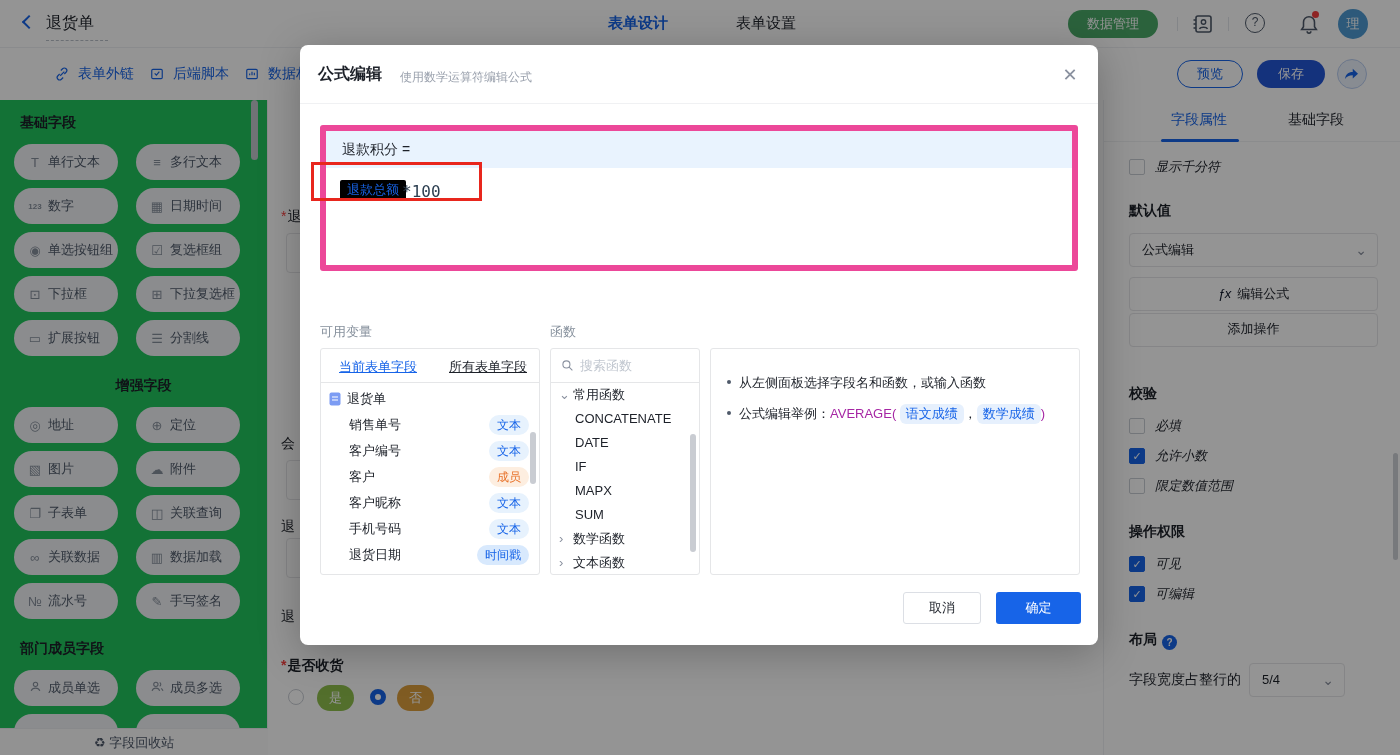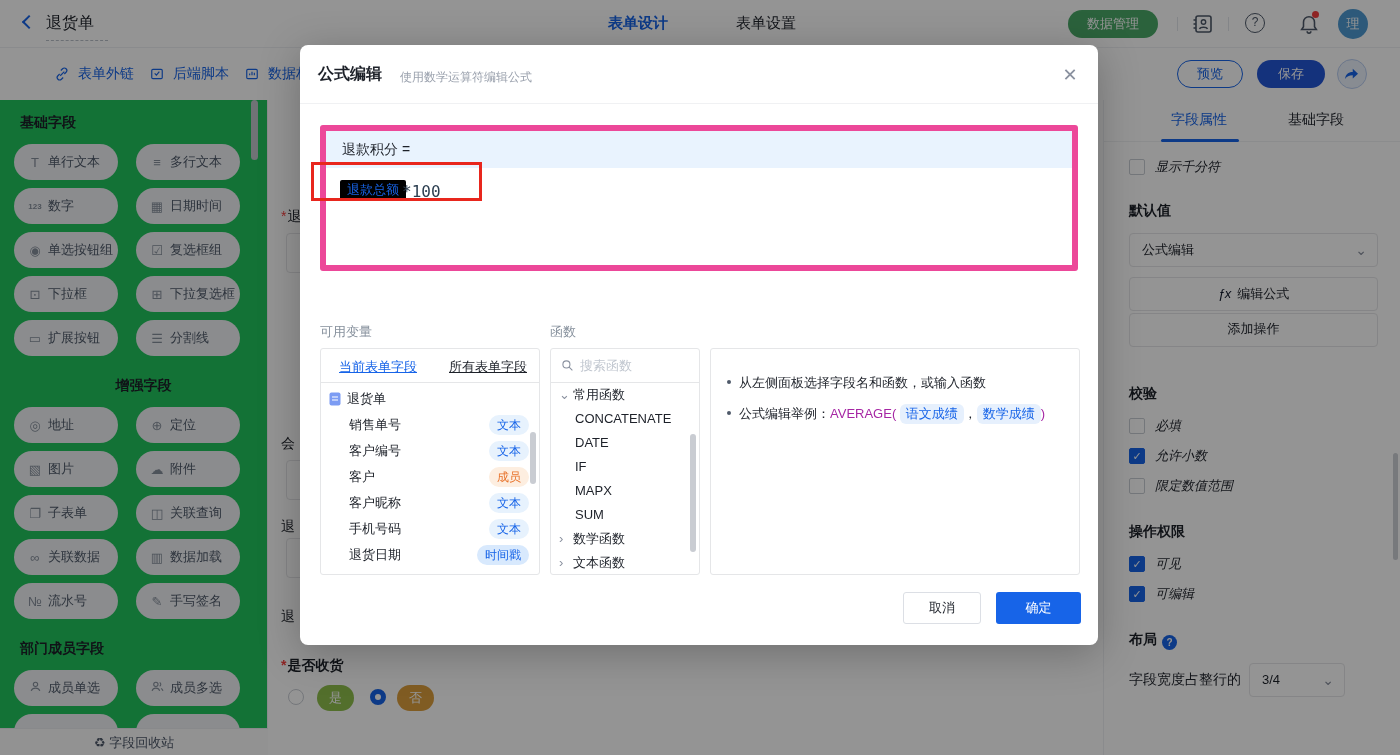--- a/index.html
+++ b/index.html
@@ -337,21 +337,21 @@
     <div class="cb-row" style="margin-top:12px;">
       <span class="cb on">✓</span>
       <span>可编辑</span>
     </div>
     <div class="sec-h" style="margin-top:28px;">
       <span>布局</span><span class="q-mini">?</span>
     </div>
     <div style="margin-top:13px; display:flex; align-items:center;">
       <span style="font-size:14px;">字段宽度占整行的</span>
       <div class="sel-box" style="width:96px; margin-left:8px;">
-        <span>3/4</span>
+        <span>5/4</span>
         <span class="sel-car">⌄</span>
       </div>
     </div>
   </div>
 </div>
 <div class="win-scroll"></div>
 
 <div id="overlay"></div>
 
 <div id="modal">

